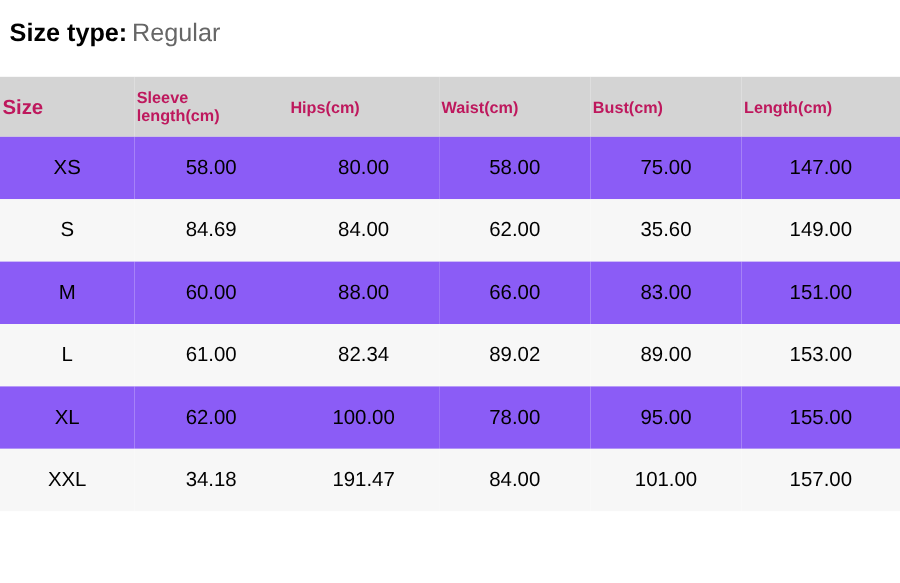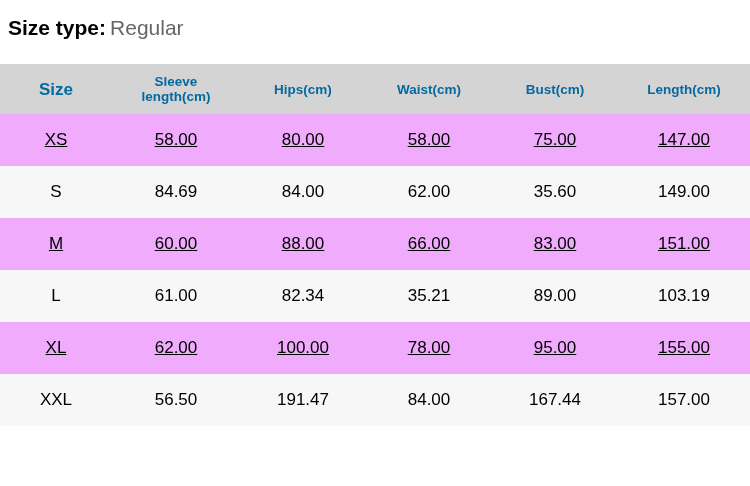--- a/index.html
+++ b/index.html
@@ -45,41 +45,40 @@
   table.measure {
     margin-top: 22px;
     border-collapse: collapse;
     width: 750px;
     table-layout: fixed;
   }
   table.measure th {
     background: #d4d4d4;
     font-size: 13.5px;
     font-weight: bold;
-    color: #0369a1;
+    color: #be185d;
     padding: 10px 2px;
-    text-align: center;
+    text-align: left;
     line-height: 15px;
     height: 44px;
     box-sizing: border-box;
   }
   table.measure th.size-col {
     font-size: 17px;
   }
   table.measure td {
     font-size: 17px;
     color: #000000;
     text-align: center;
     padding: 0;
     height: 52px;
     line-height: 52px;
   }
   table.measure tr.row-even td {
-    background: #f0abfc;
-    text-decoration: underline;
+    background: #8b5cf6;
   }
   table.measure tr.row-odd td {
     background: #f7f7f7;
   }
   col.c0 { width: 112px; }
   col.c1 { width: 128px; }
   col.c2 { width: 126px; }
   col.c3 { width: 126px; }
   col.c4 { width: 126px; }
   col.c5 { width: 132px; }
@@ -138,36 +137,36 @@
         <td>60.00</td>
         <td>88.00</td>
         <td>66.00</td>
         <td>83.00</td>
         <td>151.00</td>
       </tr>
       <tr class="row-odd">
         <td>L</td>
         <td>61.00</td>
         <td>82.34</td>
-        <td>35.21</td>
+        <td>89.02</td>
         <td>89.00</td>
-        <td>103.19</td>
+        <td>153.00</td>
       </tr>
       <tr class="row-even">
         <td>XL</td>
         <td>62.00</td>
         <td>100.00</td>
         <td>78.00</td>
         <td>95.00</td>
         <td>155.00</td>
       </tr>
       <tr class="row-odd">
         <td>XXL</td>
-        <td>56.50</td>
+        <td>34.18</td>
         <td>191.47</td>
         <td>84.00</td>
-        <td>167.44</td>
+        <td>101.00</td>
         <td>157.00</td>
       </tr>
     </tbody>
   </table>
 
 </div>
 
 </body></html>

